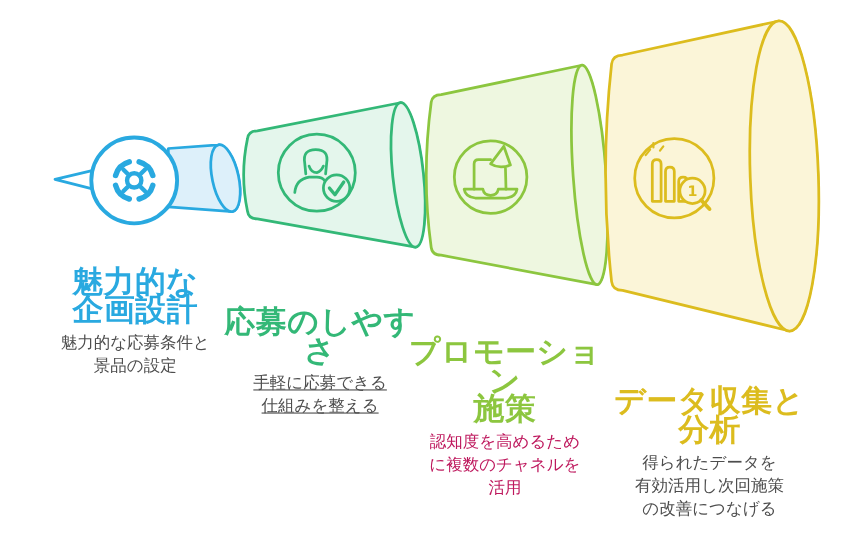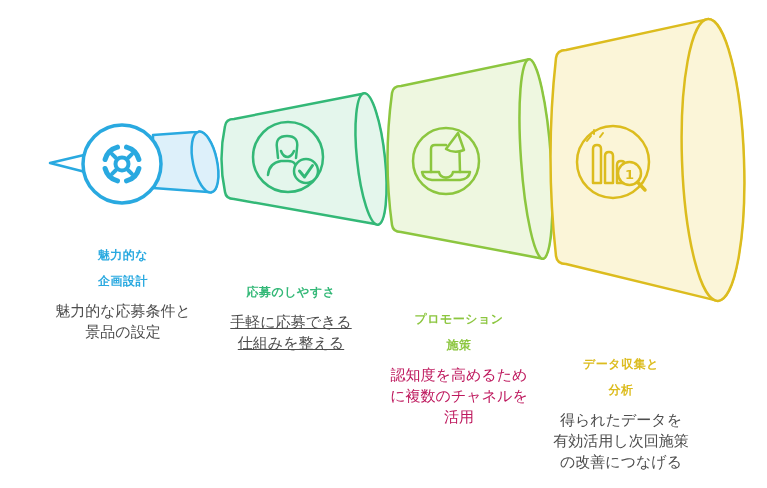--- a/index.html
+++ b/index.html
@@ -5,22 +5,22 @@
   html,body { margin:0; padding:0; background:#ffffff; }
   .canvas {
     position:relative; width:767px; height:488px; overflow:hidden;
     background:#ffffff;
     font-family:"DejaVu Sans","Liberation Sans",sans-serif;
   }
   svg.funnel { position:absolute; left:0; top:0; }
   svg.funnel * { stroke-linecap:round; stroke-linejoin:round; }
   .stage-label { position:absolute; width:190px; text-align:center; }
   .stage-title {
-    font-size:12px; font-weight:700; line-height:26px;
-    white-space:pre-line; letter-spacing:0.5px;font-family:Liberation Mono, monospace;
+    font-size:28px; font-weight:700; line-height:26px;
+    white-space:pre-line; letter-spacing:0.5px;
   }
   .stage-desc {
     margin-top:6px; font-size:15px; font-weight:400; line-height:21px;
     white-space:pre-line;
   }
   svg text.badge { font-family:"DejaVu Sans","Liberation Sans",sans-serif; font-size:13px; font-weight:700; }
 </style>
 </head>
 <body>
 
@@ -103,21 +103,21 @@
   </div>
 
   <div class="stage-label" style="left:364px; top:307px;">
     <div class="stage-title" style="color: rgb(140, 198, 63);">プロモーション
 施策</div>
     <div class="stage-desc" style="color: #be185d;">認知度を高めるため
 に複数のチャネルを
 活用</div>
   </div>
 
-  <div class="stage-label" style="left:526px; top:352px;">
+  <div class="stage-label" style="left:550px; top:352px;">
     <div class="stage-title" style="color: rgb(220, 188, 30);">データ収集と
 分析</div>
     <div class="stage-desc" style="color: rgb(77, 77, 77); text-align: center;">得られたデータを
 有効活用し次回施策
 の改善につなげる</div>
   </div>
 
 </div>
 
 </body></html>

